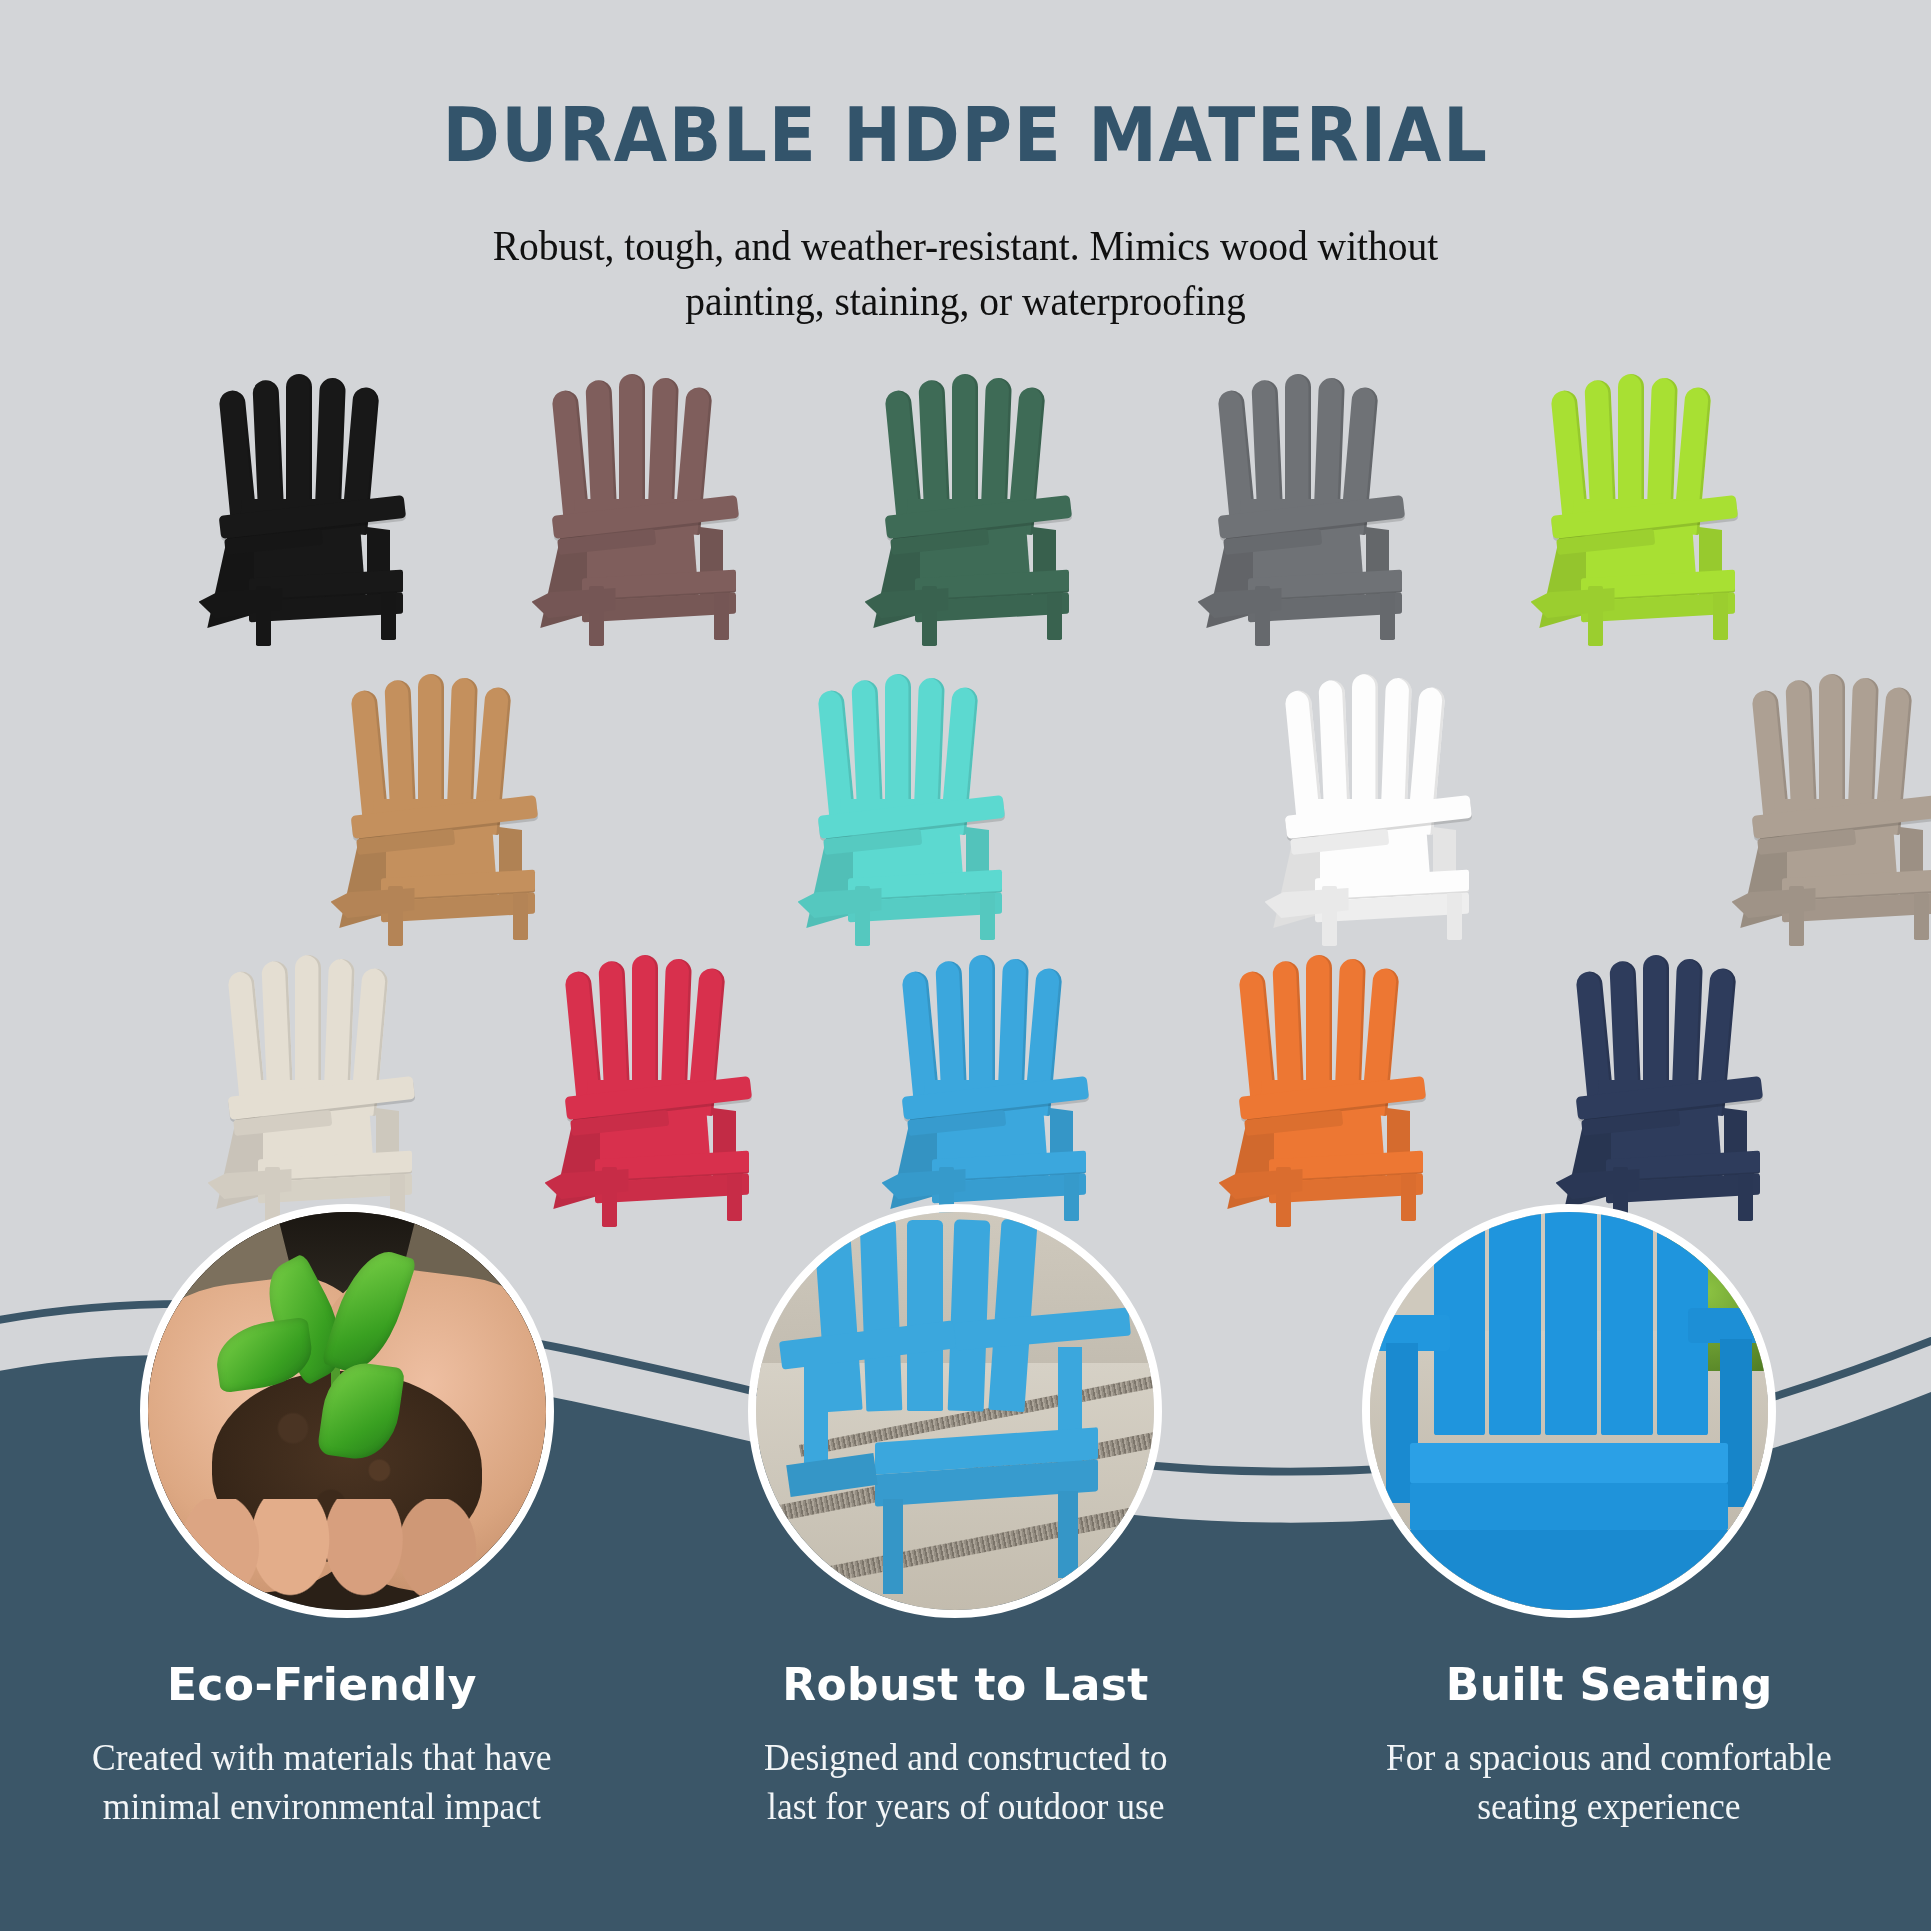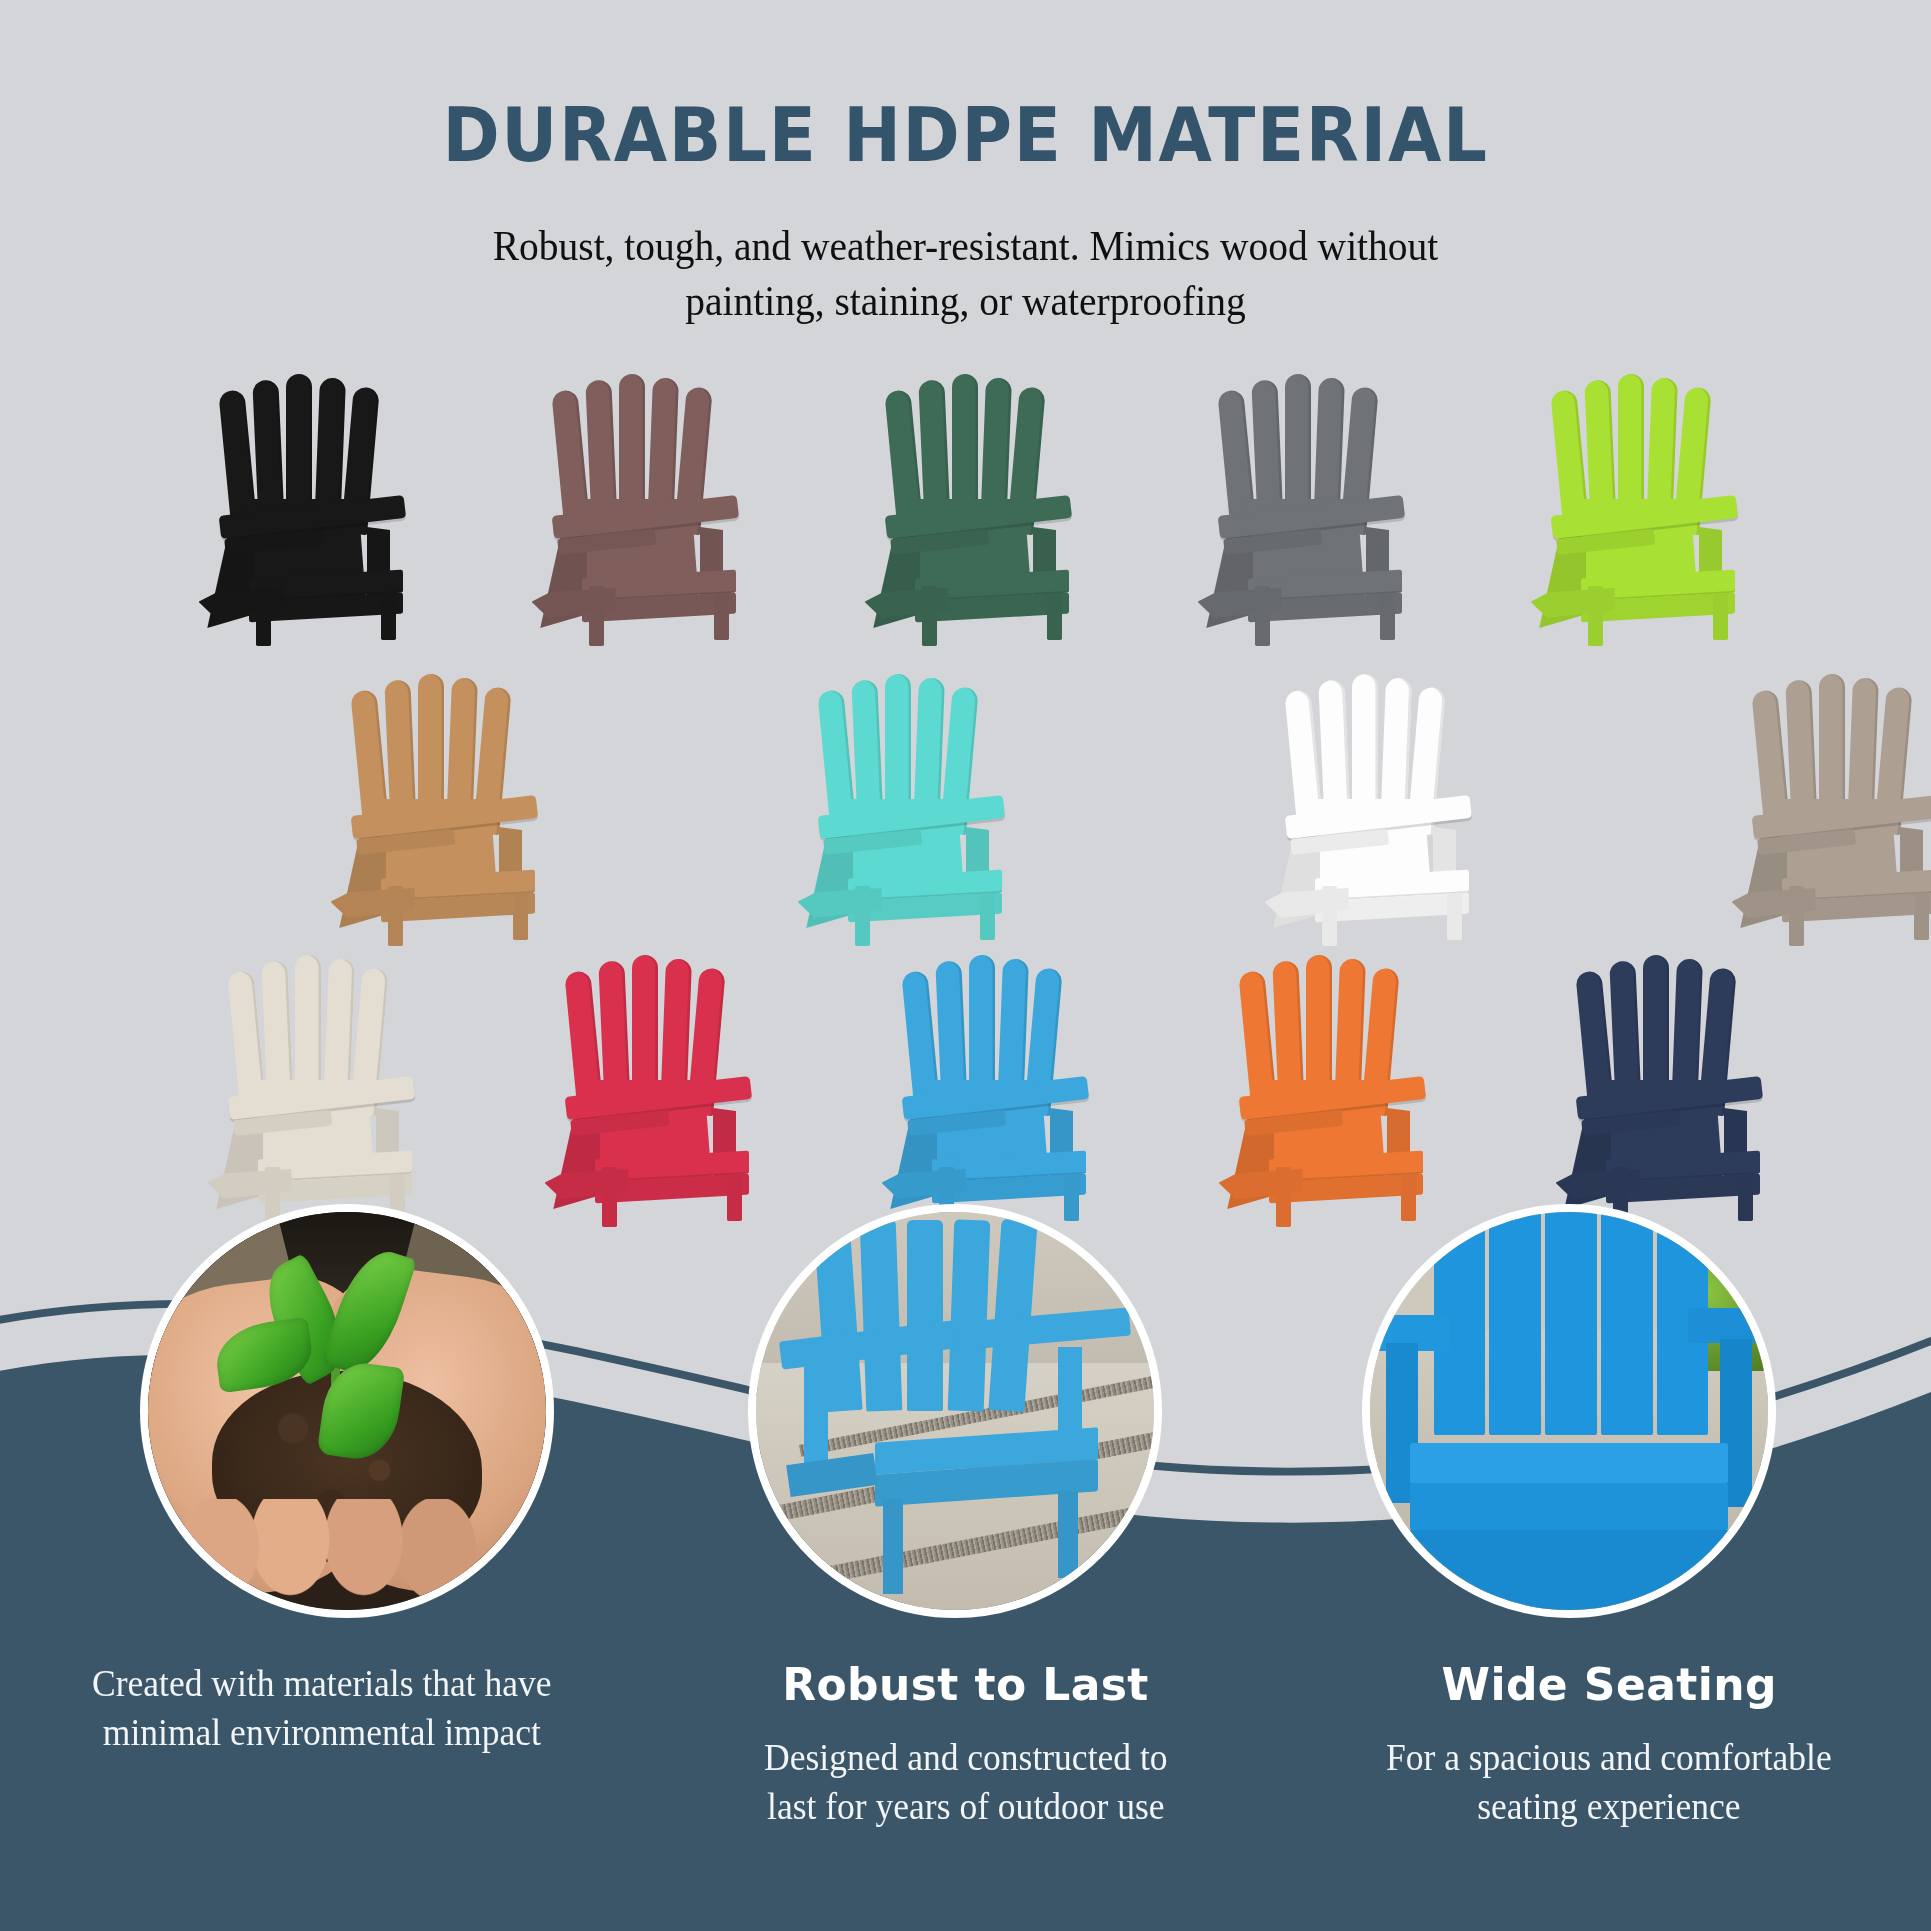--- a/index.html
+++ b/index.html
@@ -569,33 +569,34 @@
         <div class="c-seat1"></div>
           <div class="c-seat2"></div>
           <div class="c-seat3"></div>
       </div>
     </div>
   </div>
 </div>
 
 <div class="features">
   <div class="feature">
+    <h3>Eco-Friendly</h3>
     <p>
       <span>Created with materials that have</span><br>
       <span>minimal environmental impact</span>
     </p>
   </div>
   <div class="feature">
     <h3>Robust to Last</h3>
     <p>
       <span>Designed and constructed to</span><br>
       <span>last for years of outdoor use</span>
     </p>
   </div>
   <div class="feature">
-    <h3>Wide Seating</h3>
+    <h3>Built Seating</h3>
     <p>
       <span>For a spacious and comfortable</span><br>
       <span>seating experience</span>
     </p>
   </div>
 </div>
 
 
 </body></html>

